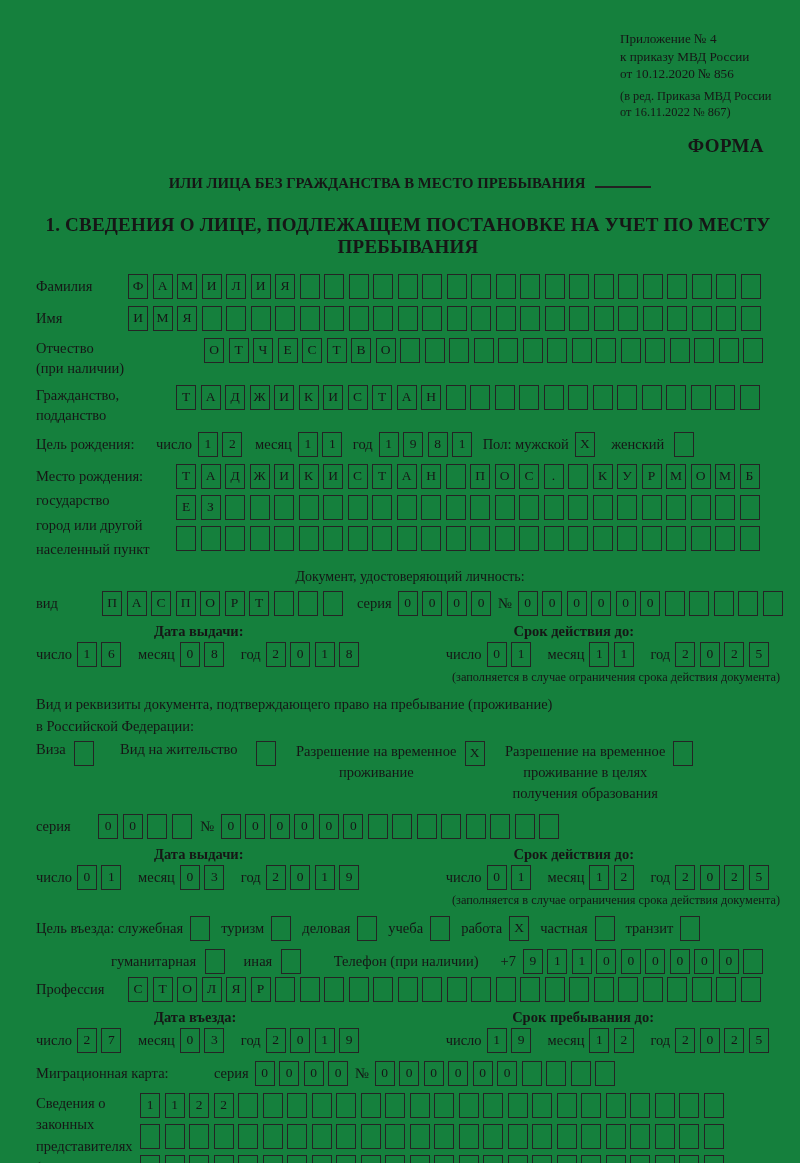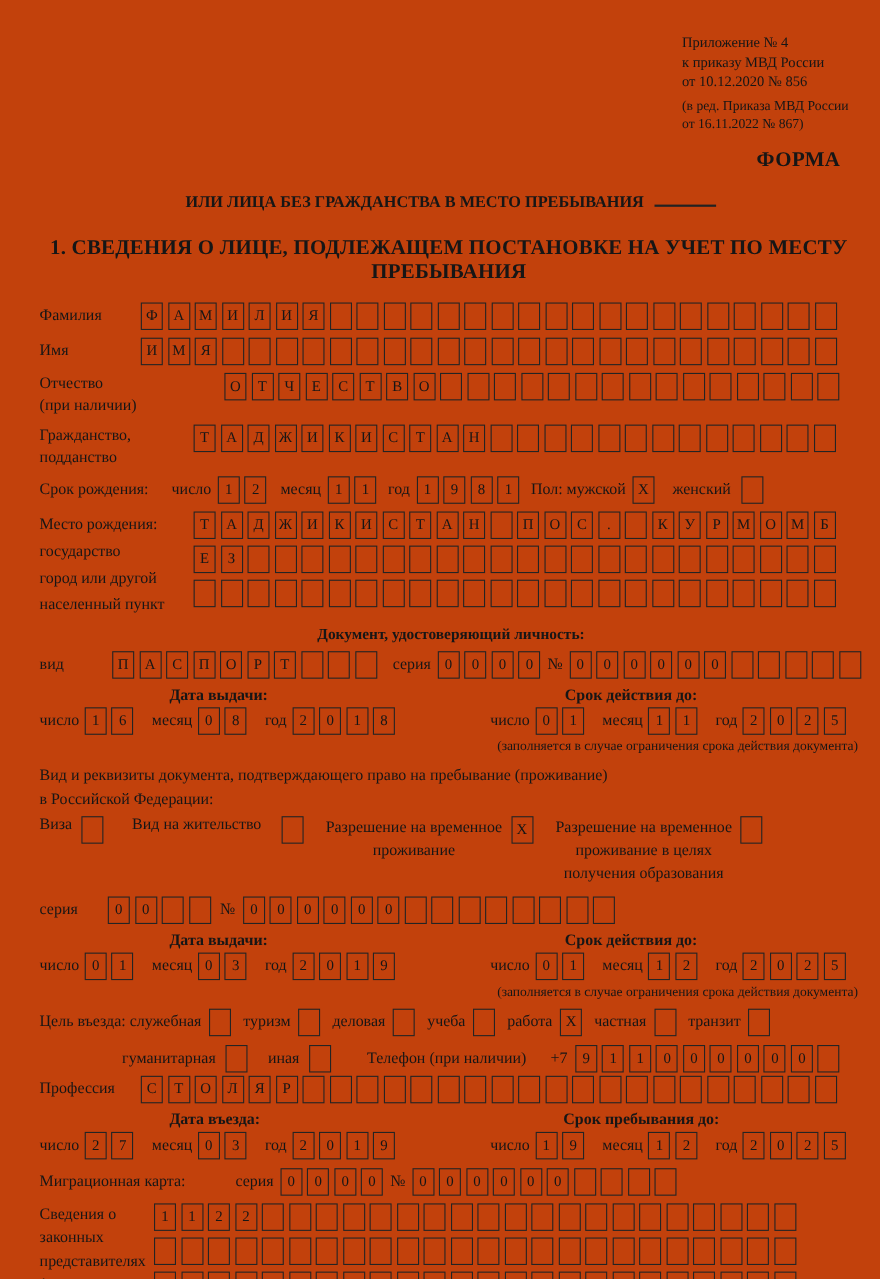--- a/index.html
+++ b/index.html
@@ -2,21 +2,21 @@
 <html><head>
 <meta charset="utf-8">
 <style>
   html,body{margin:0;padding:0;background:#ffffff;}
   .page{
     position:relative;
     width:800px;height:1163px;
     box-sizing:border-box;
     padding:30px 16px 10px 36px;
     overflow:hidden;
-    background:#c2410c;
+    background:#15803d;
     color:#161616;
     font-family:"Liberation Serif","DejaVu Serif",serif;
     font-size:14.5px;
   }
   
   .hdr{width:220px;margin-left:584px;line-height:17.5px;font-size:13.2px;}
   .hdr .rev{margin-top:5px;font-size:12.4px;line-height:16.5px;}
   .forma{ text-align:right;font-weight:bold;font-size:19px;margin:14px 20px 0 0;letter-spacing:.4px;}
   .title{ text-align:center;font-weight:bold;font-size:14.8px;line-height:22px;margin-top:15px;}
   .title .uline{display:inline-block;width:56px;border-bottom:2px solid #222;height:14px;margin-left:10px;}
@@ -28,21 +28,21 @@
   .cells{display:flex;flex:none;}
   .cell{
     flex:none;display:inline-flex;align-items:center;justify-content:center;
     width:20px;height:25px;margin-right:4.5px;
     border:1.6px solid #242424;box-sizing:border-box;
     font-size:13.5px;line-height:1;
   }
   .w92{width:92px;} .w140{width:140px;} .w168{width:168px;}
   .lblcol{flex:none;line-height:20px;}
   .stack .cells{margin-bottom:6px;}
-  .center-b{text-align:center;font-weight:bold;font-size:14px;margin:2px 0 6px 0;}
+  .center-b{text-align:center;font-weight:normal;font-size:14px;margin:2px 0 6px 0;}
   
   .dlabels{display:flex;font-weight:bold;margin-bottom:2px;}
   .dlabels .l1{margin-left:118px;}
   .dlabels .l2{margin-left:auto;margin-right:150px;}
   .dlabels.entry .l2{margin-right:130px;}
   .daterow{display:flex;align-items:center;margin-bottom:3px;}
   .dgroup{display:flex;align-items:center;}
   .dgroup .lbl{margin-right:5px;}
   .dgroup .mlbl{margin-left:12px;margin-right:5px;}
   .dgroup.right{margin-left:82px;}
@@ -214,21 +214,21 @@
         <span class="cell"></span>
         <span class="cell"></span>
         <span class="cell"></span>
         <span class="cell"></span>
         <span class="cell"></span>
         <span class="cell"></span>
       </span>
   </div>
 
   <div class="row">
-    <span class="lbl" style="width:120px">Срок рождения:</span>
+    <span class="lbl" style="width:120px">Цель рождения:</span>
     <span class="lbl nbsp">число</span>
     <span class="cells">
         <span class="cell">1</span>
         <span class="cell">2</span>
       </span>
     <span class="lbl nbsp" style="margin-left:8px">месяц</span>
     <span class="cells">
         <span class="cell">1</span>
         <span class="cell">1</span>
       </span>

